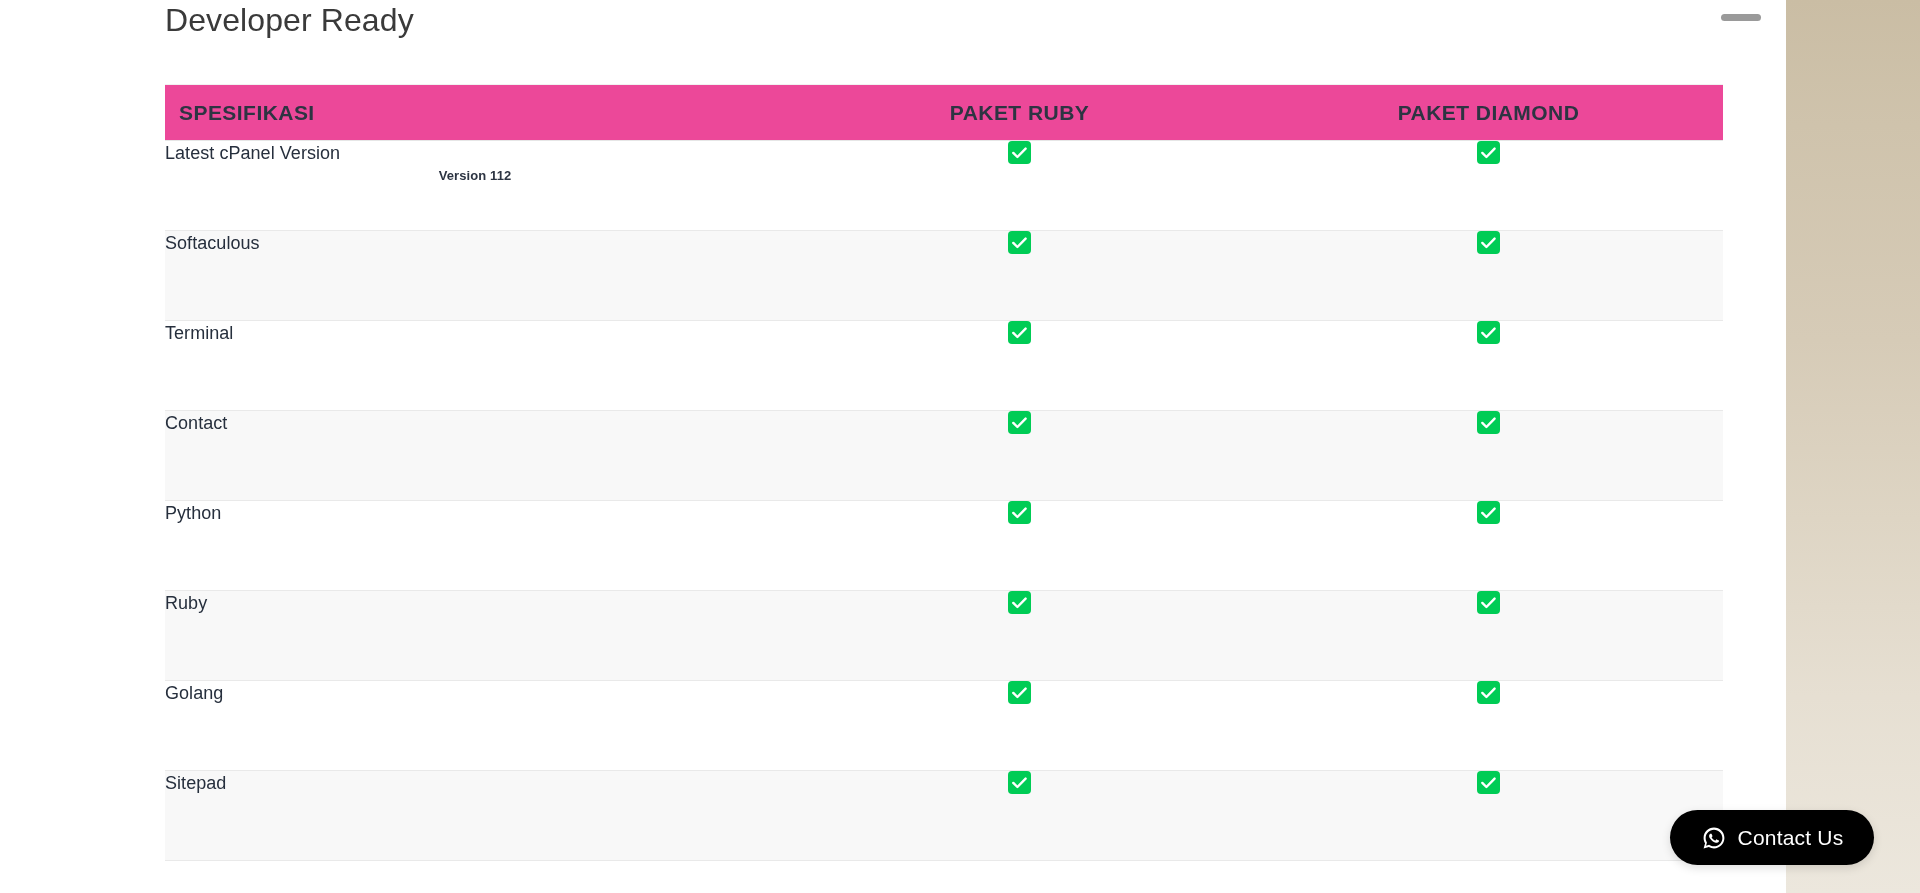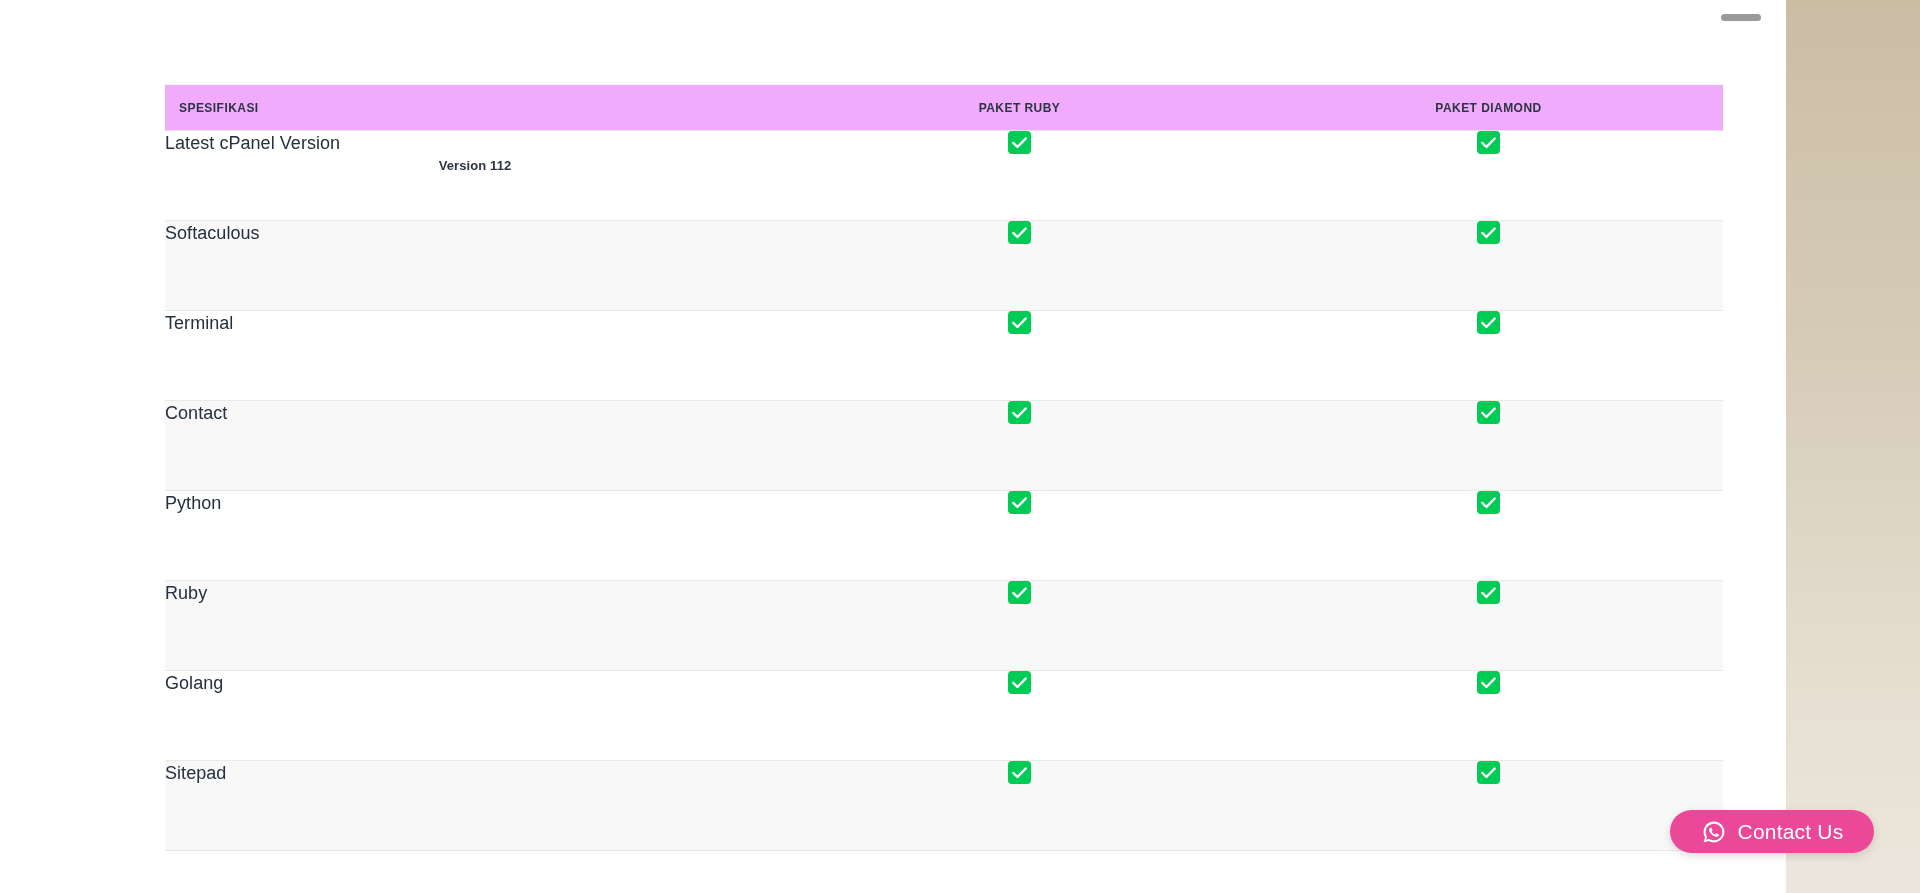--- a/index.html
+++ b/index.html
@@ -68,23 +68,23 @@
     width: 1558px;
   }
 
   .spec-table {
     width: 100%;
     border-collapse: collapse;
     table-layout: fixed;
   }
 
   .spec-table thead th {
-    background: #f0abfc;
+    background: #ec4899;
     color: #2d3442;
-    font-size: 12px;
+    font-size: 21px;
     font-weight: 700;
     letter-spacing: 0.45px;
     text-transform: uppercase;
     padding: 16px 0 15px 0;
     border-bottom: 1px solid #e6e6e6;
     border-top: 1px solid #f1f1f1;
   }
 
   .spec-table th.col-spec {
     text-align: left;
@@ -155,23 +155,23 @@
     height: 23px;
     display: block;
   }
 
   
   .contact-btn {
     position: absolute;
     left: 1670px;
     top: 810px;
     width: 204px;
-    height: 43px;
+    height: 55px;
     border-radius: 28px;
-    background: #ec4899;
+    background: #000000;
     color: #ffffff;
     border: none;
     display: flex;
     align-items: center;
     justify-content: center;
     gap: 11px;
     cursor: pointer;
     box-shadow: 0 3px 10px rgba(0,0,0,0.13);
     font-family: "Liberation Sans", sans-serif;
   }
@@ -191,20 +191,21 @@
 </style>
 </head>
 <body>
 
 <div id="page">
 
   <div class="side-panel"></div>
 
   <div class="scroll-pill"></div>
 
+  <h1 class="page-title">Developer Ready</h1>
 
   <div class="table-wrap">
     <table class="spec-table">
       <thead>
         <tr>
           <th class="col-spec">SPESIFIKASI</th>
           <th class="col-pkg">PAKET RUBY</th>
           <th class="col-pkg">PAKET DIAMOND</th>
         </tr>
       </thead>

